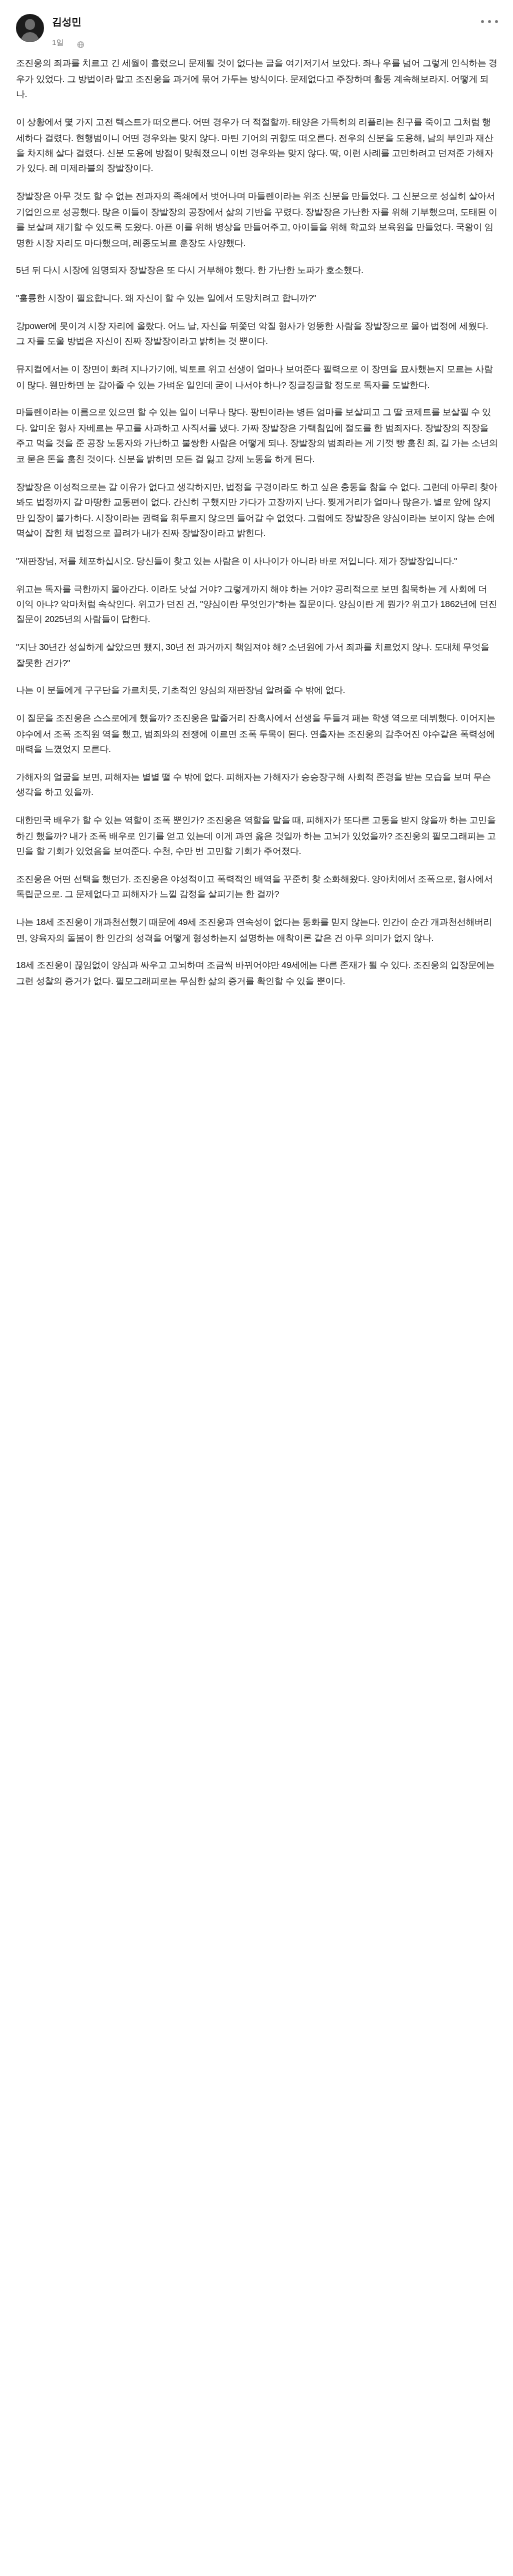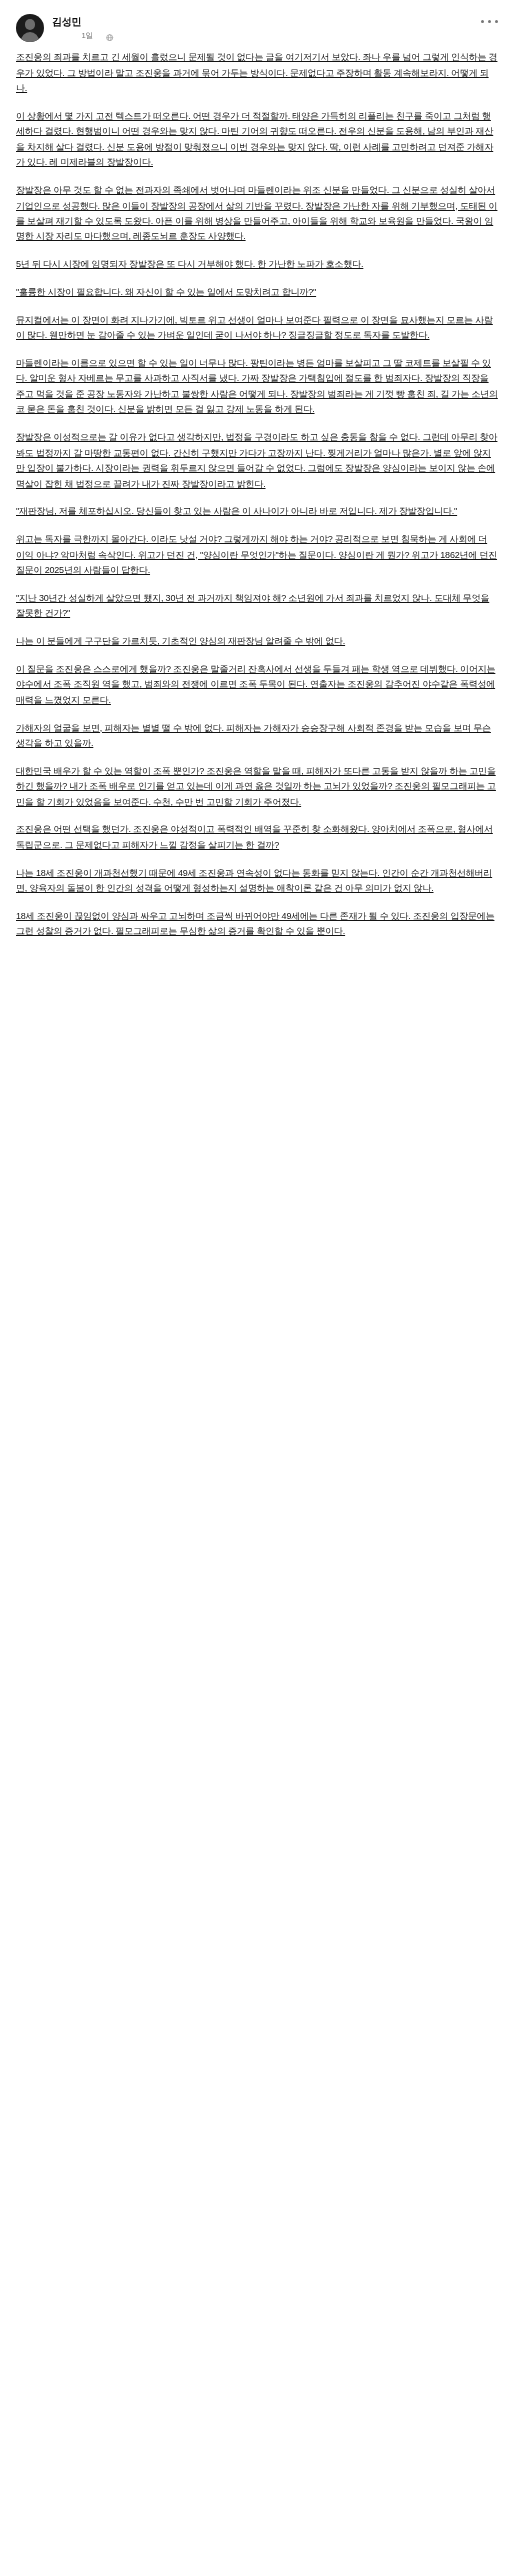--- a/index.html
+++ b/index.html
@@ -46,34 +46,35 @@
     position: absolute;
     width: 18.5px;
     height: 11px;
     background: #6d6d6d;
     border-radius: 9.2px 9.2px 0 0;
     left: 4.9px;
     top: 18px;
   }
   .header-text {
     display: flex;
+    flex-direction: column;
     justify-content: flex-end;
     padding-top: 1.2px;
   }
   .author-name {
     font-size: 10px;
     font-weight: bold;
     color: #0f0f0f;
     line-height: 1.3;
     letter-spacing: -0.2px;
   }
   .meta-row {
     display: flex;
     align-items: center;
-    margin-top: 16px;
+    margin-top: 10px;
     gap: 13px;
   }
   .timestamp {
     font-size: 7.7px;
     color: #727272;
     letter-spacing: -0.1px;
   }
   .globe-icon {
     width: 7.4px;
     height: 7.4px;
@@ -100,21 +101,20 @@
   .post-body {
     padding: 2.5px 16px 16px 16px;
     font-size: 9px;
     line-height: 1.72;
     color: #131313;
     letter-spacing: -0.2px;
     white-space: normal;
   }
   .para {
     margin: 0 0 12.3px 0;
-    text-decoration: underline;
   }
   .para:last-child {
     margin-bottom: 14px;
   }
   .para.quote {
     margin: 0 0 12.3px 0;
   }
 </style>
 </head>
 <body>
@@ -145,20 +145,21 @@
       <span></span>
     </div>
   </div>
 
   <div class="post-body">
     <p class="para">조진웅의 죄과를 치르고 긴 세월이 흘렀으니 문제될 것이 없다는 글을 여기저기서 보았다. 좌나 우를 넘어 그렇게 인식하는 경우가 있었다. 그 방법이라 말고 조진웅을 과거에 묶어 가두는 방식이다. 문제없다고 주장하며 활동 계속해보라지. 어떻게 되나.</p>
     <p class="para">이 상황에서 몇 가지 고전 텍스트가 떠오른다. 어떤 경우가 더 적절할까. 태양은 가득히의 리플리는 친구를 죽이고 그처럼 행세하다 걸렸다. 현행범이니 어떤 경우와는 맞지 않다. 마틴 기어의 귀향도 떠오른다. 전우의 신분을 도용해, 남의 부인과 재산을 차지해 살다 걸렸다. 신분 도용에 방점이 맞춰졌으니 이번 경우와는 맞지 않다. 딱, 이런 사례를 고민하려고 던져준 가해자가 있다. 레 미제라블의 장발장이다.</p>
     <p class="para">장발장은 아무 것도 할 수 없는 전과자의 족쇄에서 벗어나며 마들렌이라는 위조 신분을 만들었다. 그 신분으로 성실히 살아서 기업인으로 성공했다. 많은 이들이 장발장의 공장에서 삶의 기반을 꾸렸다. 장발장은 가난한 자를 위해 기부했으며, 도태된 이를 보살펴 재기할 수 있도록 도왔다. 아픈 이를 위해 병상을 만들어주고, 아이들을 위해 학교와 보육원을 만들었다. 국왕이 임명한 시장 자리도 마다했으며, 레종도뇌르 훈장도 사양했다.</p>
     <p class="para">5년 뒤 다시 시장에 임명되자 장발장은 또 다시 거부해야 했다. 한 가난한 노파가 호소했다.</p>
     <p class="para quote">"훌륭한 시장이 필요합니다. 왜 자신이 할 수 있는 일에서 도망치려고 합니까?"</p>
+    <p class="para">강power에 못이겨 시장 자리에 올랐다. 어느 날, 자신을 뒤쫓던 악질 형사가 엉뚱한 사람을 장발장으로 몰아 법정에 세웠다. 그 자를 도울 방법은 자신이 진짜 장발장이라고 밝히는 것 뿐이다.</p>
     <p class="para">뮤지컬에서는 이 장면이 화려 지나가기에, 빅토르 위고 선생이 얼마나 보여준다 필력으로 이 장면을 묘사했는지 모르는 사람이 많다. 웬만하면 눈 감아줄 수 있는 가벼운 일인데 굳이 나서야 하나? 징글징글할 정도로 독자를 도발한다.</p>
     <p class="para">마들렌이라는 이름으로 있으면 할 수 있는 일이 너무나 많다. 팡틴이라는 병든 엄마를 보살피고 그 딸 코제트를 보살필 수 있다. 알미운 형사 자베르는 무고를 사과하고 사직서를 냈다. 가짜 장발장은 가택침입에 절도를 한 범죄자다. 장발장의 직장을 주고 먹을 것을 준 공장 노동자와 가난하고 불쌍한 사람은 어떻게 되나. 장발장의 범죄라는 게 기껏 빵 훔친 죄, 길 가는 소년의 코 묻은 돈을 훔친 것이다. 신분을 밝히면 모든 걸 잃고 강제 노동을 하게 된다.</p>
     <p class="para">장발장은 이성적으로는 갈 이유가 없다고 생각하지만, 법정을 구경이라도 하고 싶은 충동을 참을 수 없다. 그런데 아무리 찾아봐도 법정까지 갈 마땅한 교통편이 없다. 간신히 구했지만 가다가 고장까지 난다. 찢게거리가 얼마나 많은가. 별로 앞에 않지만 입장이 불가하다. 시장이라는 권력을 휘두르지 않으면 들어갈 수 없었다. 그럼에도 장발장은 양심이라는 보이지 않는 손에 멱살이 잡힌 채 법정으로 끌려가 내가 진짜 장발장이라고 밝힌다.</p>
     <p class="para quote">"재판장님, 저를 체포하십시오. 당신들이 찾고 있는 사람은 이 사나이가 아니라 바로 저입니다. 제가 장발장입니다."</p>
     <p class="para">위고는 독자를 극한까지 몰아간다. 이라도 낫설 거야? 그렇게까지 해야 하는 거야? 공리적으로 보면 침묵하는 게 사회에 더 이익 아냐? 악마처럼 속삭인다. 위고가 던진 건, "양심이란 무엇인가"하는 질문이다. 양심이란 게 뭔가? 위고가 1862년에 던진 질문이 2025년의 사람들이 답한다.</p>
     <p class="para quote">"지난 30년간 성실하게 살았으면 됐지, 30년 전 과거까지 책임져야 해? 소년원에 가서 죄과를 치르었지 않나. 도대체 무엇을 잘못한 건가?"</p>
     <p class="para">나는 이 분들에게 구구단을 가르치듯, 기초적인 양심의 재판장님 알려줄 수 밖에 없다.</p>
     <p class="para">이 질문을 조진웅은 스스로에게 했을까? 조진웅은 말줄거리 잔혹사에서 선생을 두들겨 패는 학생 역으로 데뷔했다. 이어지는 야수에서 조폭 조직원 역을 했고, 범죄와의 전쟁에 이르면 조폭 두목이 된다. 연출자는 조진웅의 감추어진 야수같은 폭력성에 매력을 느꼈었지 모른다.</p>
     <p class="para">가해자의 얼굴을 보면, 피해자는 별별 떨 수 밖에 없다. 피해자는 가해자가 승승장구해 사회적 존경을 받는 모습을 보며 무슨 생각을 하고 있을까.</p>
     <p class="para">대한민국 배우가 할 수 있는 역할이 조폭 뿐인가? 조진웅은 역할을 맡을 때, 피해자가 또다른 고통을 받지 않을까 하는 고민을 하긴 했을까? 내가 조폭 배우로 인기를 얻고 있는데 이게 과연 옳은 것일까 하는 고뇌가 있었을까? 조진웅의 필모그래피는 고민을 할 기회가 있었음을 보여준다. 수천, 수만 번 고민할 기회가 주어졌다.</p>

